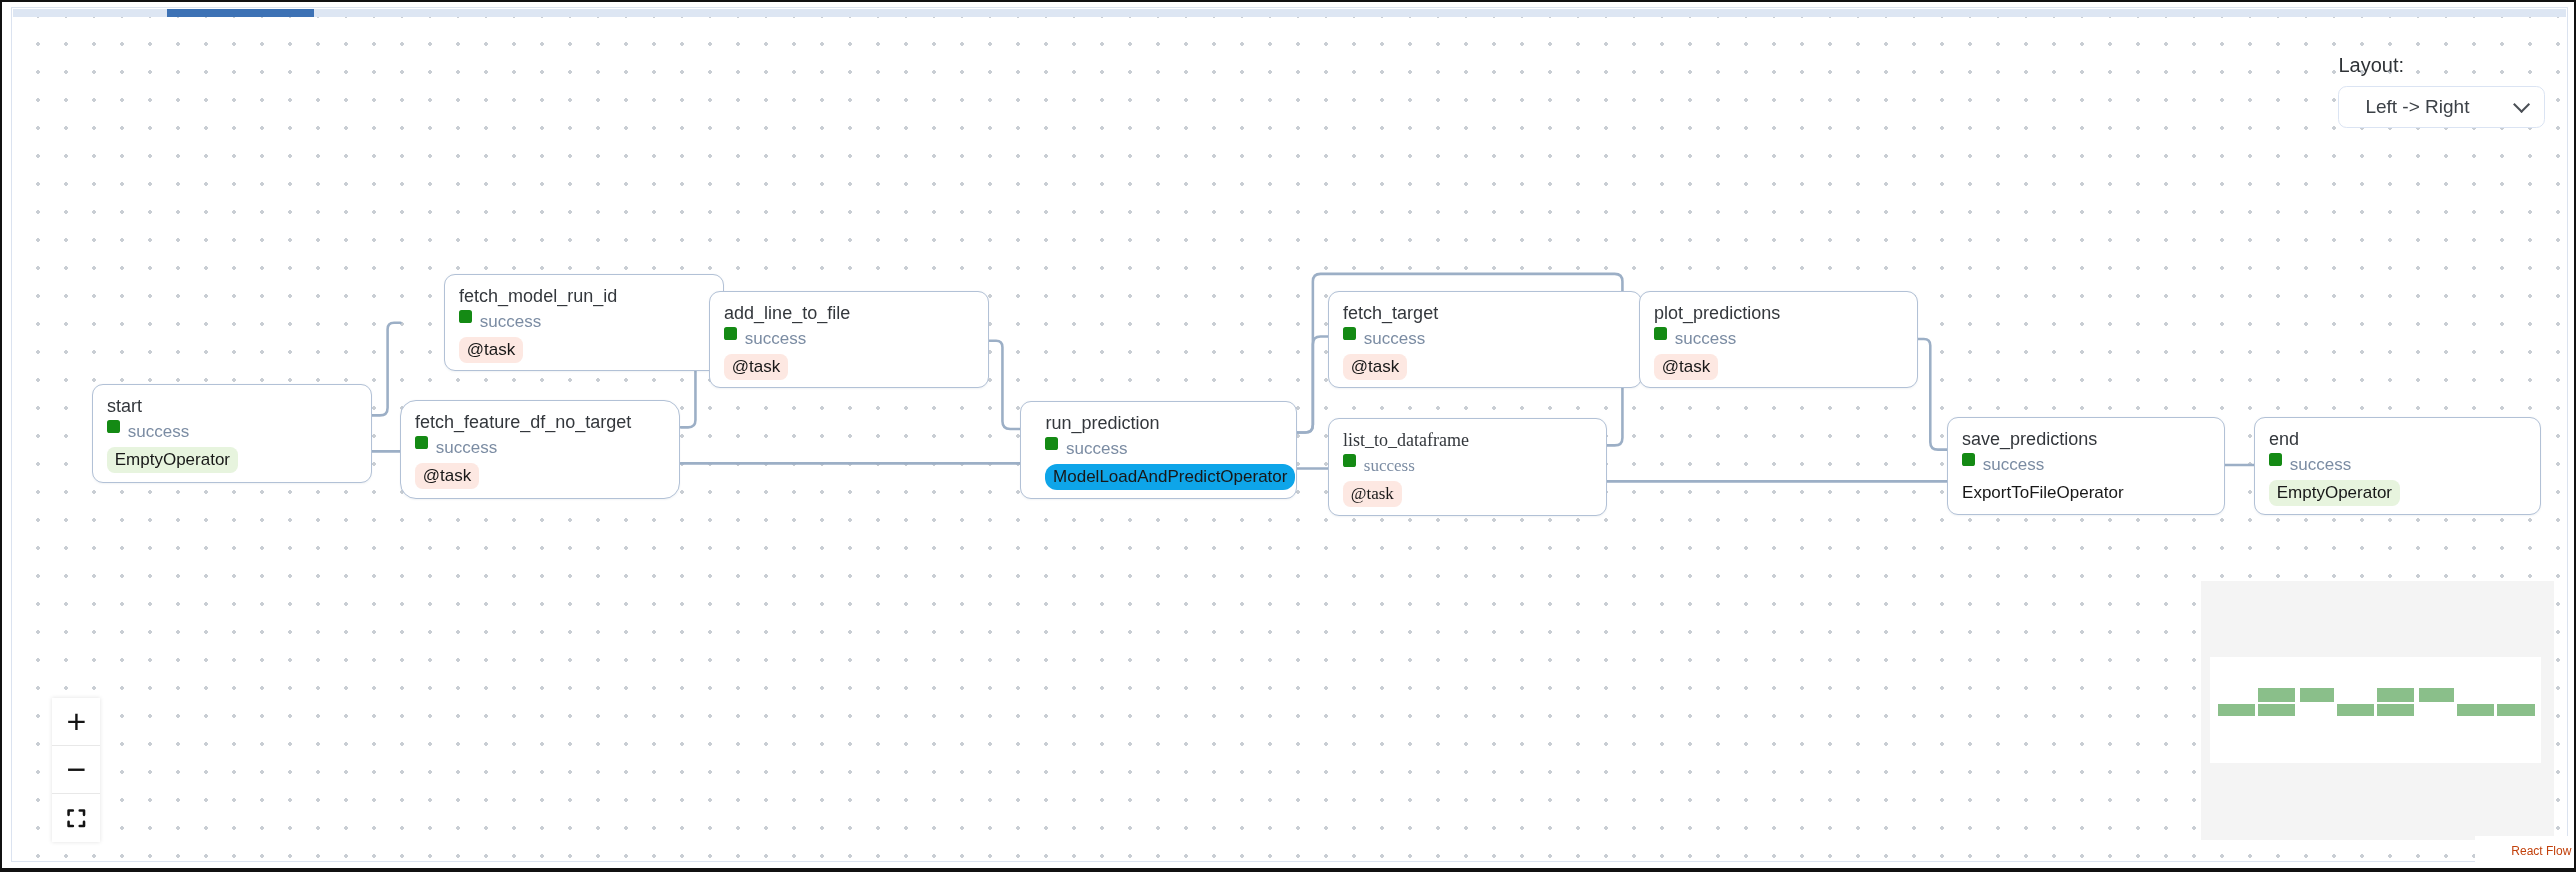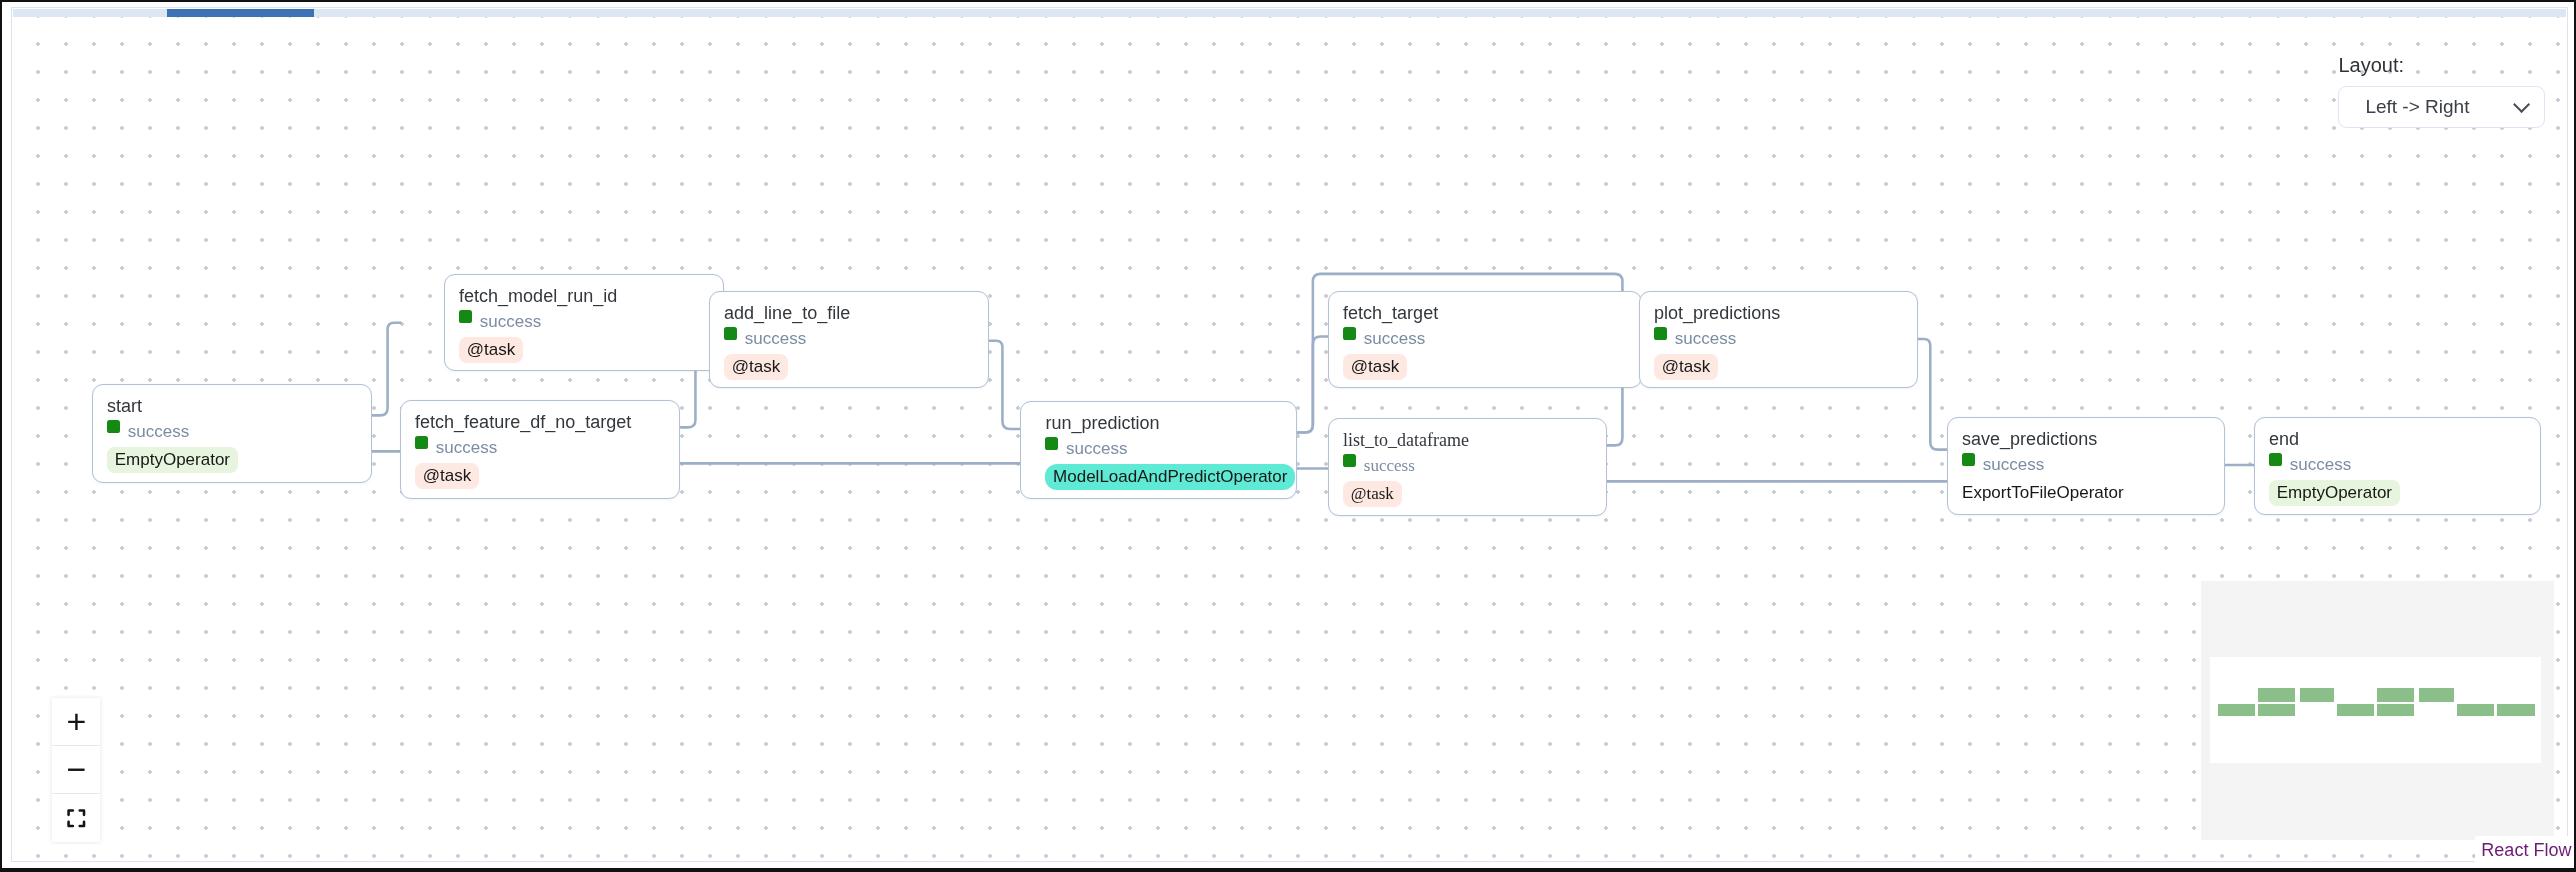--- a/index.html
+++ b/index.html
@@ -41,21 +41,21 @@
         border-bottom:0.9px solid #e8e8e8;display:flex;align-items:center;justify-content:center;
         font-size:34px;font-weight:400;color:#141414;cursor:pointer;padding:0;font-family:inherit;}
   .zoom-btn:last-child{border-bottom:none;}
   .zoom-btn svg{display:block;}
 
   .minimap{position:absolute;background:#f4f4f4;}
   .mm-viewport{position:absolute;background:#ffffff;}
   .mm-node{position:absolute;}
 
   .attribution{position:absolute;left:2463px;top:828px;width:96px;height:29px;background:#fff;
-        font-size:18px;color:#701a75;display:flex;align-items:center;justify-content:flex-end;
+        font-size:12px;color:#c2410c;display:flex;align-items:center;justify-content:flex-end;
         text-decoration:none;}
 </style>
 </head>
 <body>
 
 <div class="frame">
   <div class="rf-container">
 
     <svg class="edge-layer" id="edge-svg" width="2576" height="873" viewBox="0 0 3004 1018">
         <path d="M 420 475 L 429 475 Q 438 475 438 466 L 438 374.5 Q 438 367 445.5 367 L 453 367" fill="none" stroke="#9cafc6" stroke-width="3" stroke-linecap="round"></path>
@@ -76,32 +76,32 @@
 
     <div class="stage" id="node-layer">
         <div class="node" style="left: 80px; top: 376px; width: 280px; height: 99px;"><div class="node-title">start</div><div class="node-state">
             <span class="state-square" style="background: rgb(20, 138, 20);"></span>
             <span class="state-label">success</span>
           </div><div class="node-badge" style="background: rgb(231, 244, 222);">EmptyOperator</div></div>
         <div class="node" style="left: 388px; top: 266px; width: 280px; height: 97px; margin-left: 44px;"><div class="node-title">fetch_model_run_id</div><div class="node-state">
             <span class="state-square" style="background: rgb(20, 138, 20);"></span>
             <span class="state-label">success</span>
           </div><div class="node-badge" style="background: rgb(253, 232, 226);">@task</div></div>
-        <div class="node" style="left: 388px; top: 392px; width: 280px; height: 99px;"><div class="node-title">fetch_feature_df_no_target</div><div class="node-state">
+        <div class="node" style="left: 388px; top: 392px; width: 280px; height: 99px; border-radius: 16px;"><div class="node-title">fetch_feature_df_no_target</div><div class="node-state">
             <span class="state-square" style="background: rgb(20, 138, 20);"></span>
             <span class="state-label">success</span>
           </div><div class="node-badge" style="background: rgb(253, 232, 226);">@task</div></div>
         <div class="node" style="left: 697px; top: 283px; width: 280px; height: 97px;"><div class="node-title">add_line_to_file</div><div class="node-state">
             <span class="state-square" style="background: rgb(20, 138, 20);"></span>
             <span class="state-label">success</span>
           </div><div class="node-badge" style="background: rgb(253, 232, 226);">@task</div></div>
         <div class="node" style="left: 1008px; top: 393px; width: 277px; height: 98px; padding-left: 24px;"><div class="node-title">run_prediction</div><div class="node-state">
             <span class="state-square" style="background: rgb(20, 138, 20);"></span>
             <span class="state-label">success</span>
-          </div><div class="node-badge pill" style="background: #5eead4;">ModelLoadAndPredictOperator</div></div>
+          </div><div class="node-badge pill" style="background: #0ea5e9;">ModelLoadAndPredictOperator</div></div>
         <div class="node" style="left: 1316px; top: 283px; width: 314px; height: 97px;"><div class="node-title">fetch_target</div><div class="node-state">
             <span class="state-square" style="background: rgb(20, 138, 20);"></span>
             <span class="state-label">success</span>
           </div><div class="node-badge" style="background: rgb(253, 232, 226);">@task</div></div>
         <div class="node" style="left: 1316px; top: 410px; width: 279px; height: 98px; font-family: Liberation Serif, serif;"><div class="node-title">list_to_dataframe</div><div class="node-state">
             <span class="state-square" style="background: rgb(20, 138, 20);"></span>
             <span class="state-label">success</span>
           </div><div class="node-badge" style="background: rgb(253, 232, 226);">@task</div></div>
         <div class="node" style="left: 1627px; top: 283px; width: 279px; height: 97px;"><div class="node-title">plot_predictions</div><div class="node-state">
             <span class="state-square" style="background: rgb(20, 138, 20);"></span>

